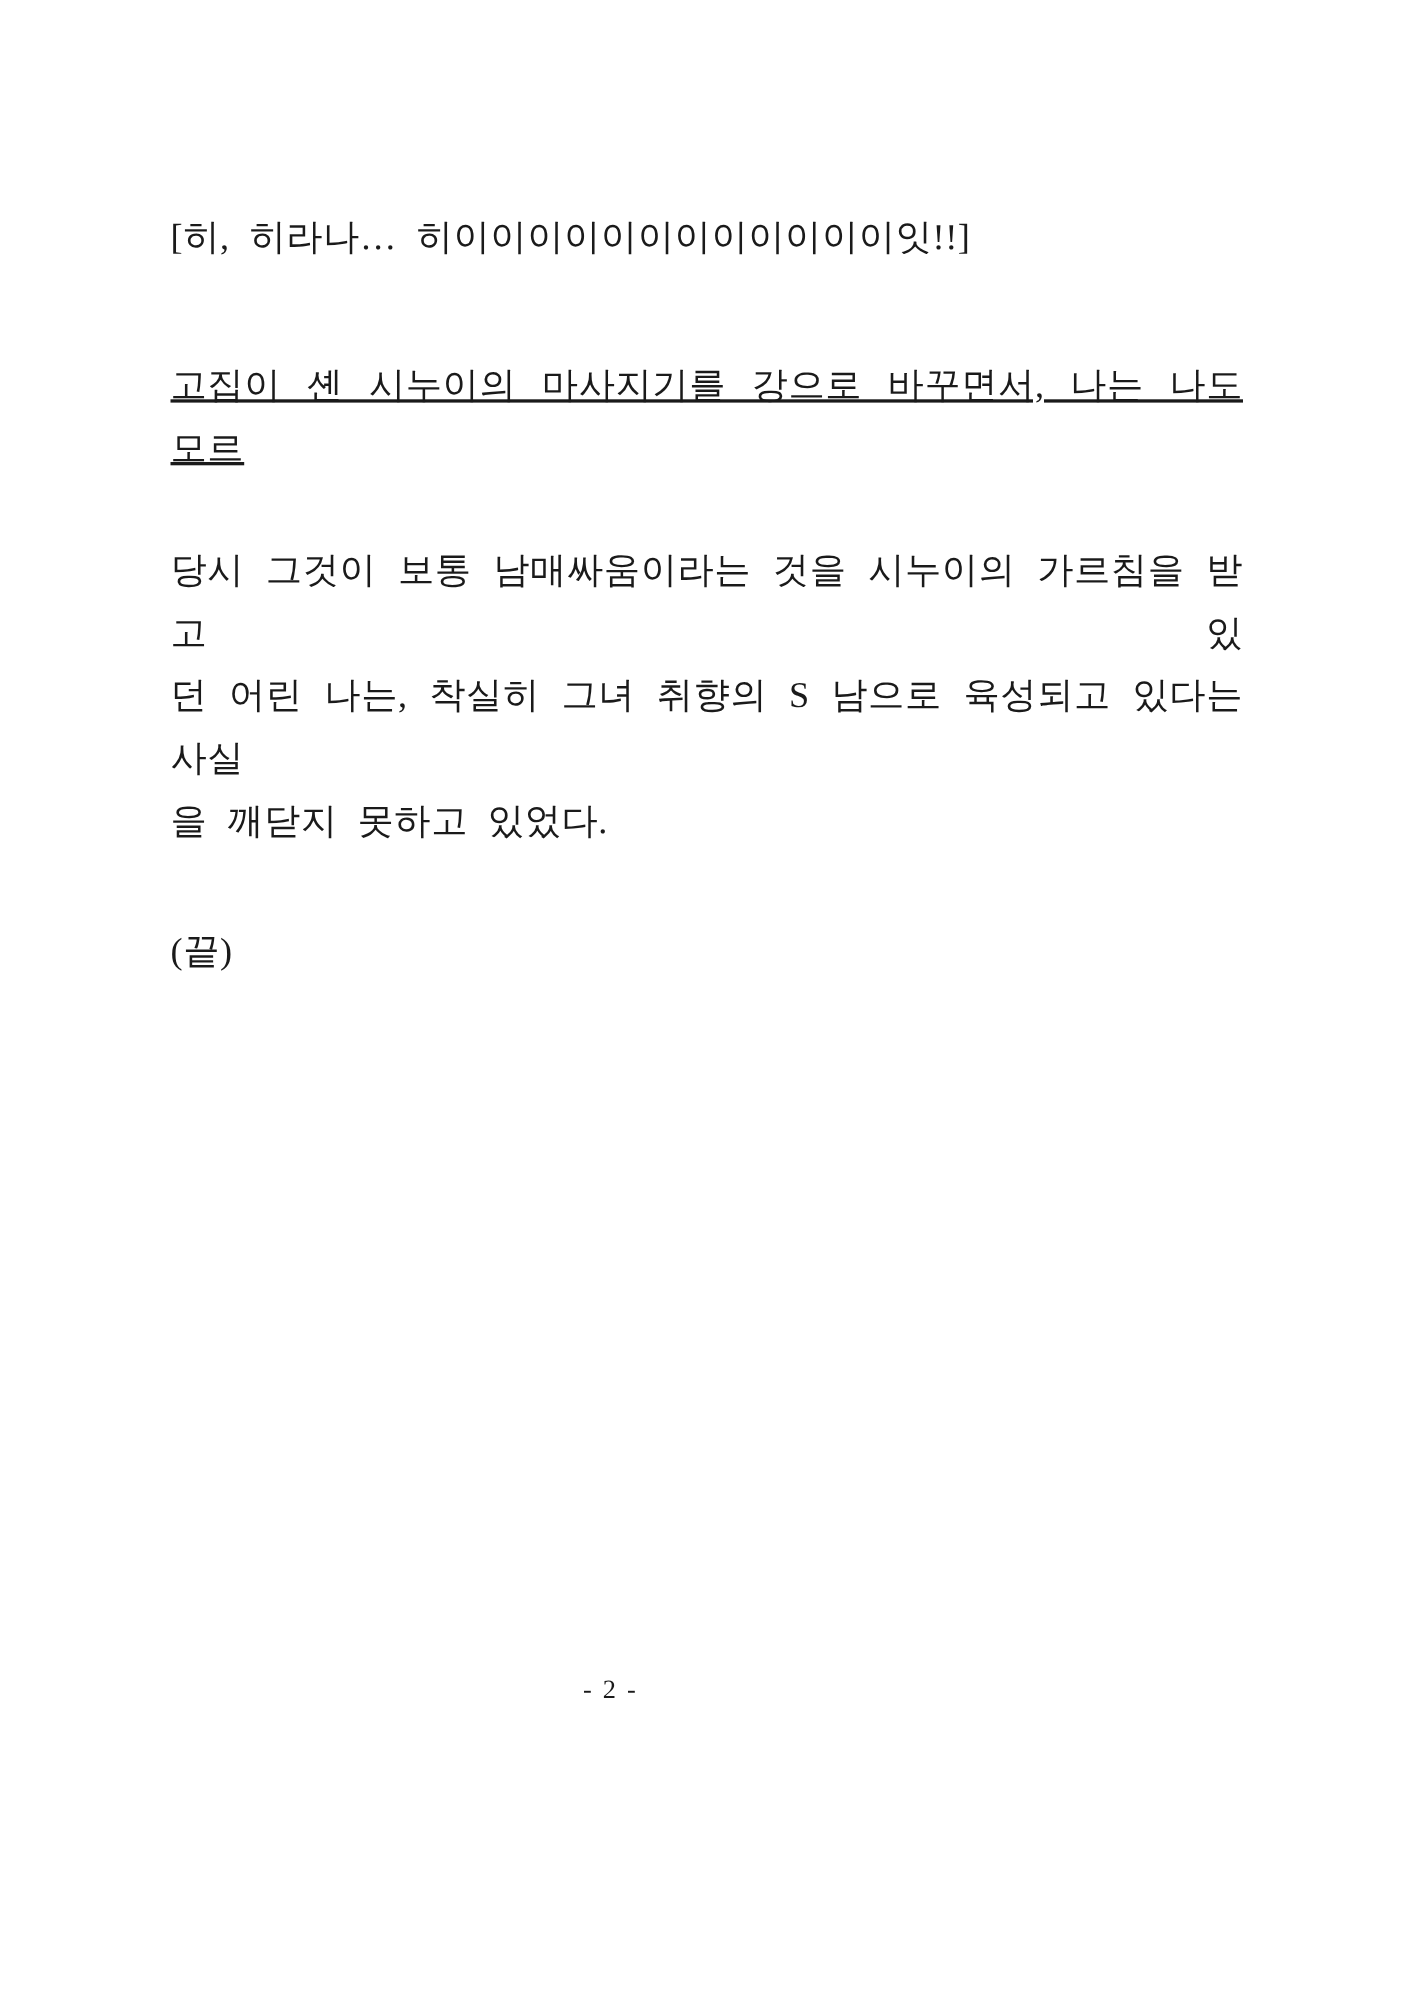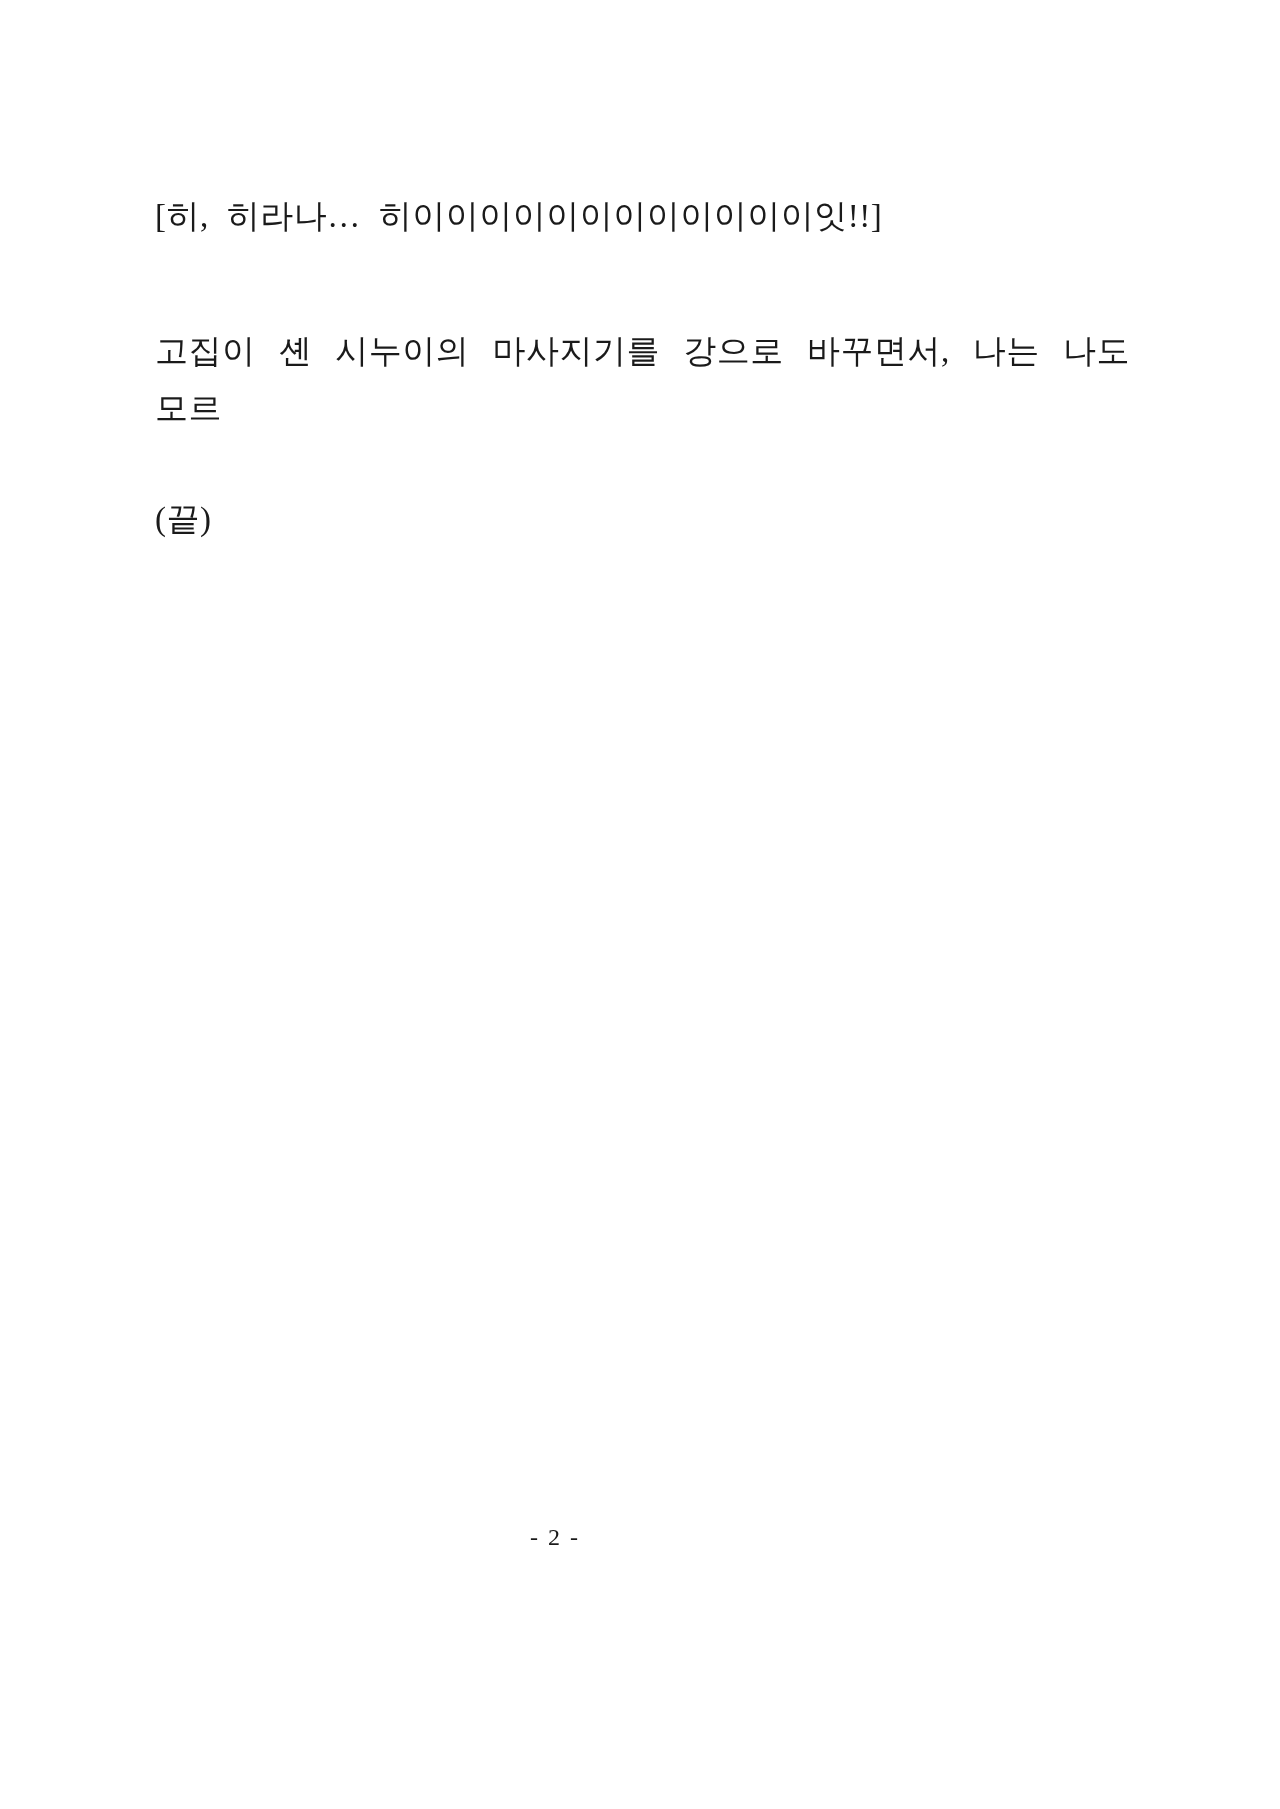--- a/index.html
+++ b/index.html
@@ -19,21 +19,21 @@
   .para {
     font-size: 33px;
     line-height: 57px;
     word-spacing: 0.28em;
     letter-spacing: 0.5px;
     color: #1a1a1a;
   }
   .line { display: block; text-align: left; }
   .line.j { text-align: justify; text-align-last: justify; }
   .para-1 { margin-bottom: 78px; }
-  .para-2 { margin-bottom: 54px; }
+  .para-2 { margin-bottom: 54px; text-decoration: underline; }
   .para-3 { margin-bottom: 61px; }
   .footer {
     position: absolute;
     top: 1522px;
     left: 0;
     width: 1110px;
     text-align: center;
     font-size: 24px;
     line-height: 30px;
     letter-spacing: 2px;
@@ -47,20 +47,25 @@
   <div class="content">
 
     <div class="para para-1">
       <span class="line">[히, 히라나… 히이이이이이이이이이이이이잇!!]</span>
     </div>
 
     <div class="para para-2">
       <span class="line j">고집이 셴 시누이의 마사지기를 강으로 바꾸면서, 나는 나도 모르</span>
     </div>
 
+    <div class="para para-3">
+      <span class="line j">당시 그것이 보통 남매싸움이라는 것을 시누이의 가르침을 받고 있</span>
+      <span class="line j">던 어린 나는, 착실히 그녀 취향의 S 남으로 육성되고 있다는 사실</span>
+      <span class="line">을 깨닫지 못하고 있었다.</span>
+    </div>
 
     <div class="para para-4">
       <span class="line">(끝)</span>
     </div>
 
   </div>
 
   <div class="footer">- 2 -</div>
 </div>
 

